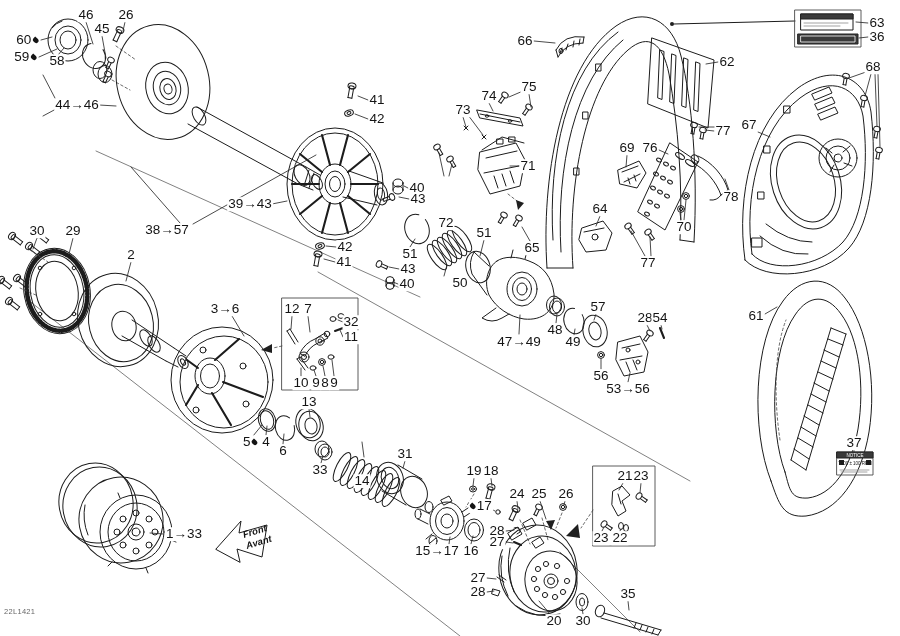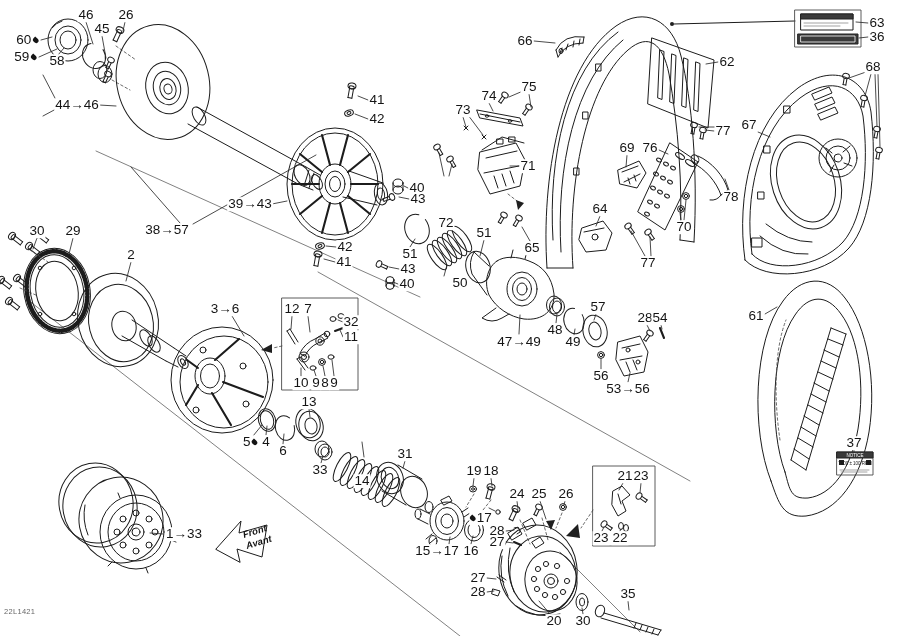--- a/index.html
+++ b/index.html
@@ -852,21 +852,21 @@
       </div>
       <div class="callout" style="left: 471px; top: 551px;">
         <span>16</span>
       </div>
       <div class="callout" style="left: 474px; top: 471px;">
         <span>19</span>
       </div>
       <div class="callout" style="left: 491px; top: 471px;">
         <span>18</span>
       </div>
-      <div class="callout" style="left: 481px; top: 506px; margin-top: 12px;">
+      <div class="callout" style="left: 481px; top: 506px;">
         <span class="drop"></span>
         <span>17</span>
       </div>
       <div class="callout" style="left: 497px; top: 531px;">
         <span>28</span>
       </div>
       <div class="callout" style="left: 497px; top: 542px;">
         <span>27</span>
       </div>
       <div class="callout" style="left: 517px; top: 494px;">

